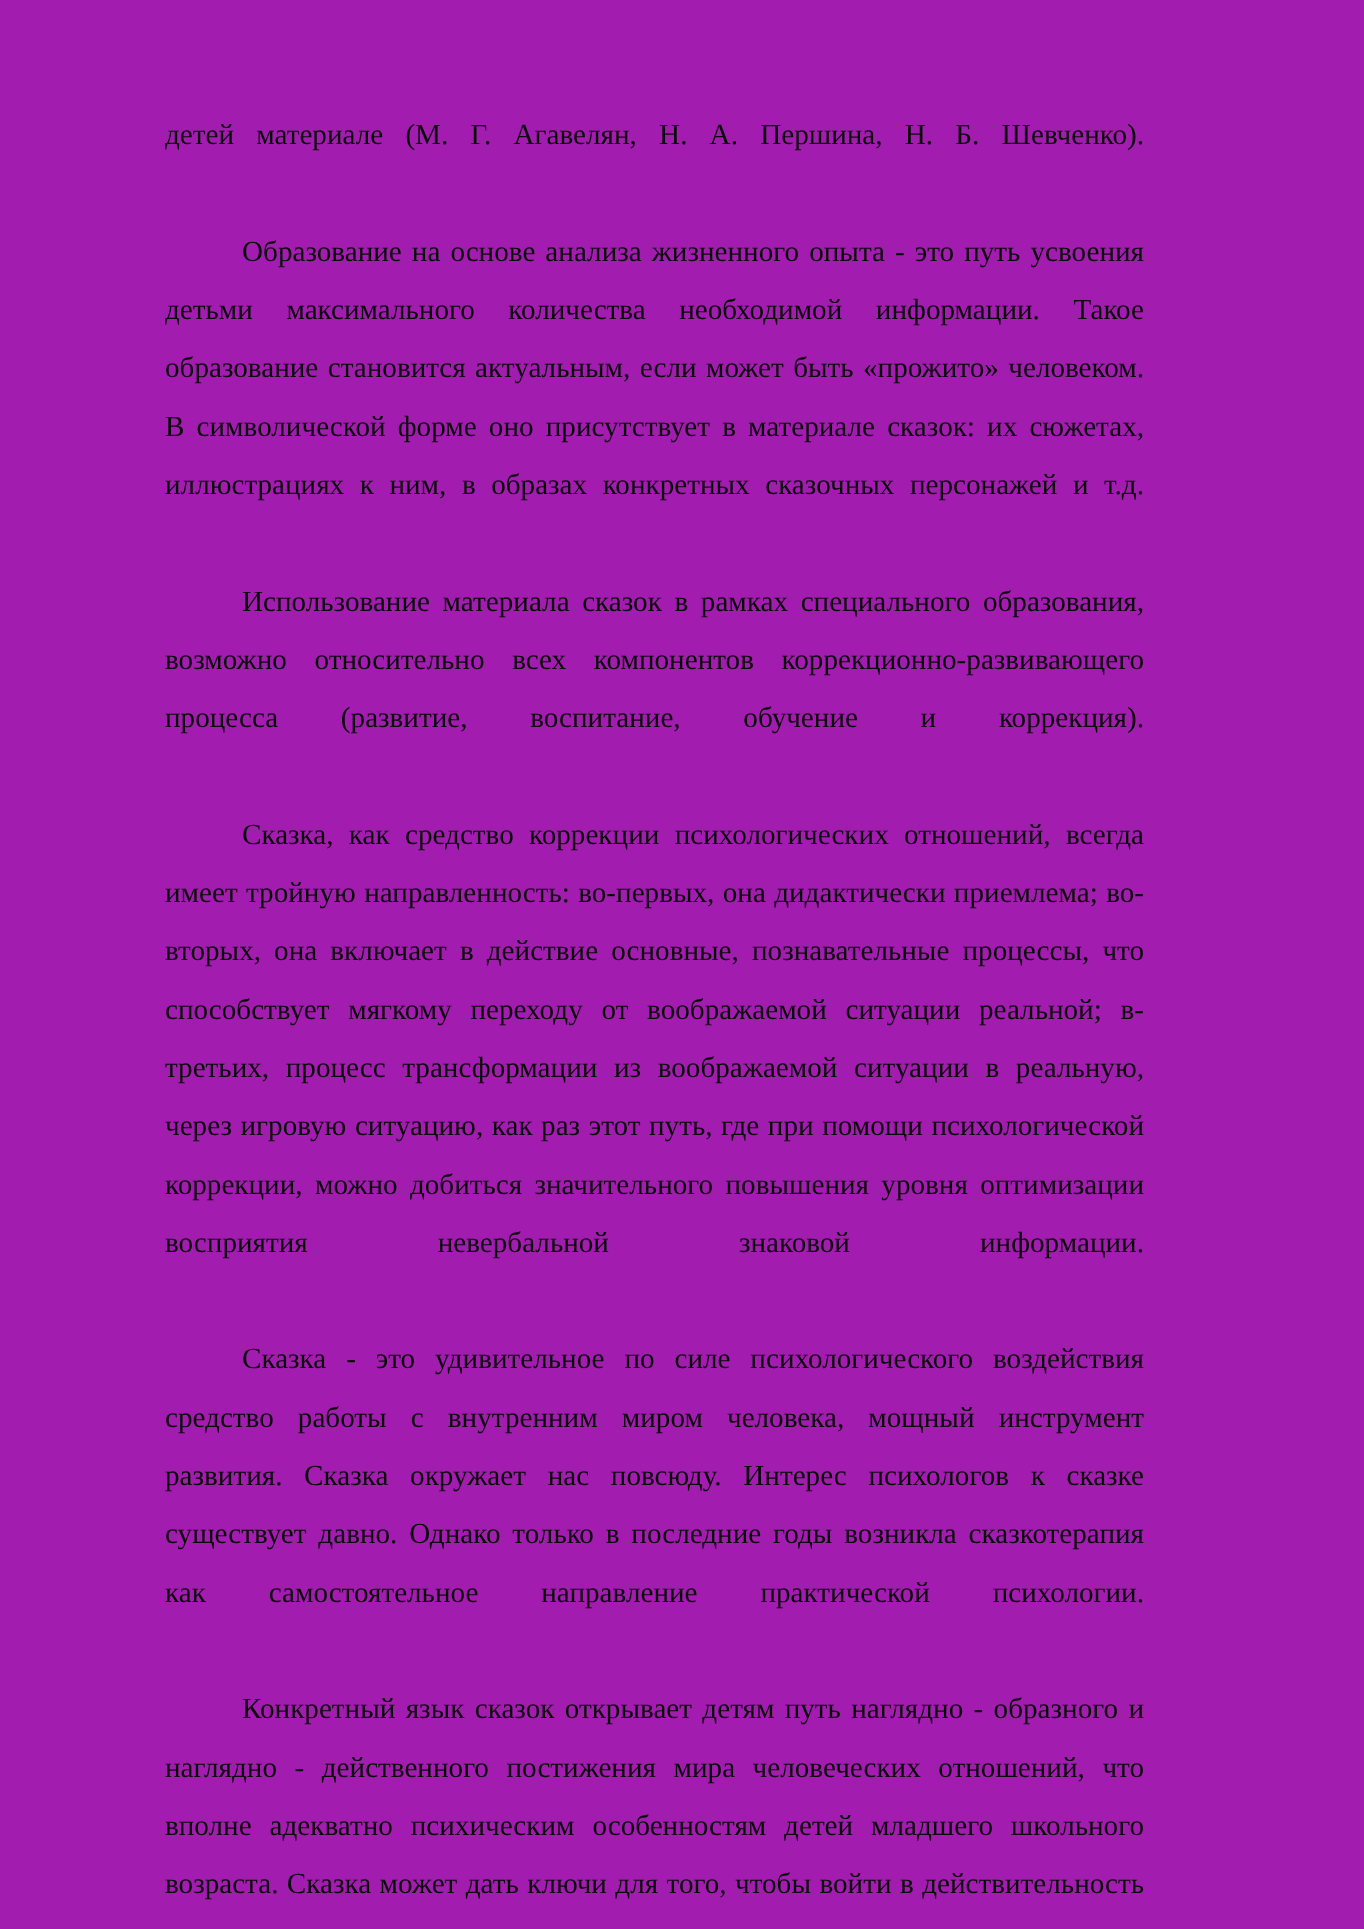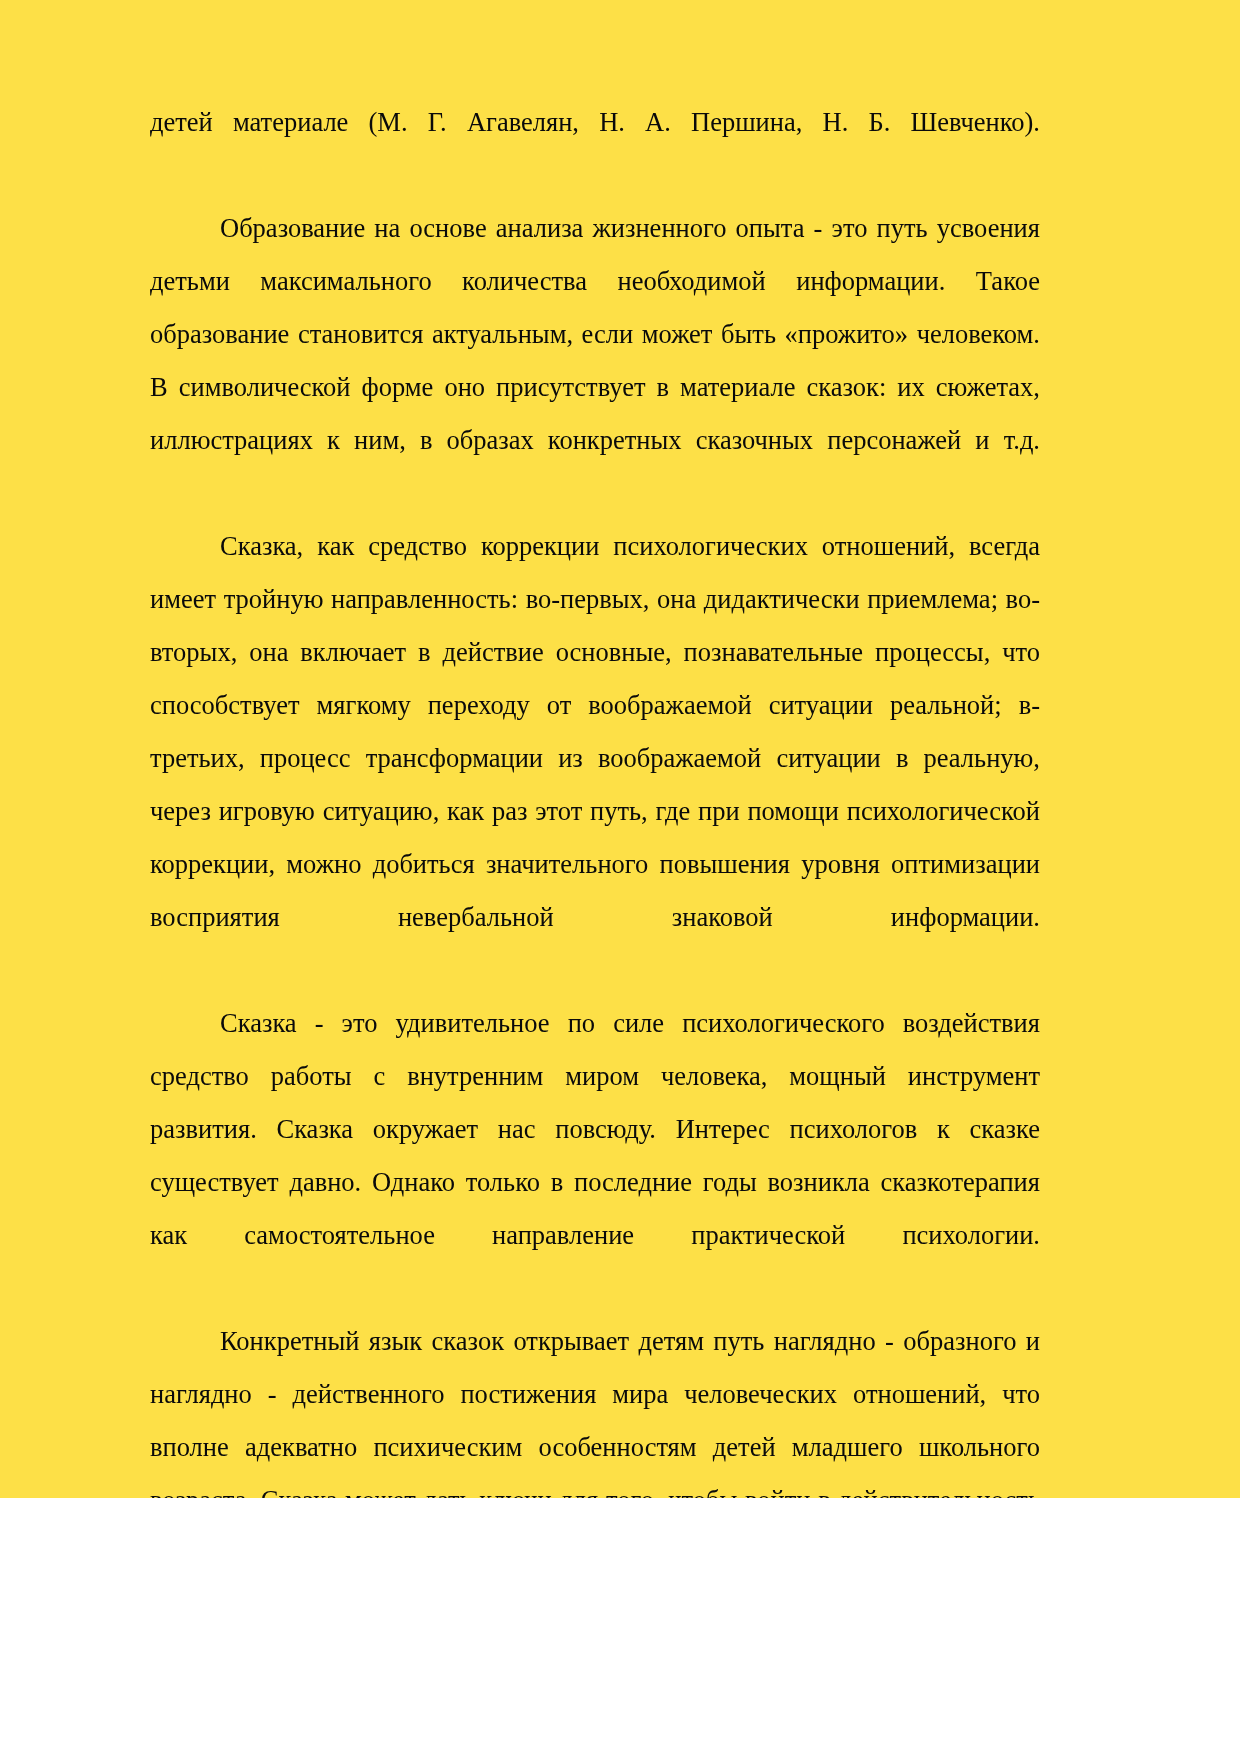--- a/index.html
+++ b/index.html
@@ -5,22 +5,22 @@
 <style>
   html, body {
     margin: 0;
     padding: 0;
     background: #ffffff;
   }
 
   .page {
     position: relative;
     width: 1240px;
-    height: 1498px;
-    background: #fde047;
+    height: 1754px;
+    background: #a21caf;
     box-sizing: border-box;
     overflow: hidden;
   }
 
   .page-body {
     position: absolute;
     left: 150px;
     top: 96px;
     width: 890px;
   }
@@ -53,20 +53,21 @@
 </head>
 <body>
 
 <div class="page">
   <div class="page-body">
 
     <p class="para">детей материале (М. Г. Агавелян, Н. А. Першина, Н. Б. Шевченко).</p>
 
     <p class="para indent">Образование на основе анализа жизненного опыта - это путь усвоения детьми максимального количества необходимой информации. Такое образование становится актуальным, если может быть «прожито» человеком. В символической форме оно присутствует в материале сказок: их сюжетах, иллюстрациях к ним, в образах конкретных сказочных персонажей и т.д.</p>
 
+    <p class="para indent">Использование материала сказок в рамках специального образования, возможно относительно всех компонентов коррекционно-развивающего процесса (развитие, воспитание, обучение и коррекция).</p>
 
     <p class="para indent">Сказка, как средство коррекции психологических отношений, всегда имеет тройную направленность: во-первых, она дидактически приемлема; во-вторых, она включает в действие основные, познавательные процессы, что способствует мягкому переходу от воображаемой ситуации реальной; в-третьих, процесс трансформации из воображаемой ситуации в реальную, через игровую ситуацию, как раз этот путь, где при помощи психологической коррекции, можно добиться значительного повышения уровня оптимизации восприятия невербальной знаковой информации.</p>
 
     <p class="para indent">Сказка - это удивительное по силе психологического воздействия средство работы с внутренним миром человека, мощный инструмент развития. Сказка окружает нас повсюду. Интерес психологов к сказке существует давно. Однако только в последние годы возникла сказкотерапия как самостоятельное направление практической психологии.</p>
 
     <p class="para indent">Конкретный язык сказок открывает детям путь наглядно - образного и наглядно - действенного постижения мира человеческих отношений, что вполне адекватно психическим особенностям детей младшего школьного возраста. Сказка может дать ключи для того, чтобы войти в действительность новыми путями, может помочь ребенку узнать мир, может одарить его воображение и научить критически воспринимать окружающее.</p>
 
   </div>
 </div>
 

